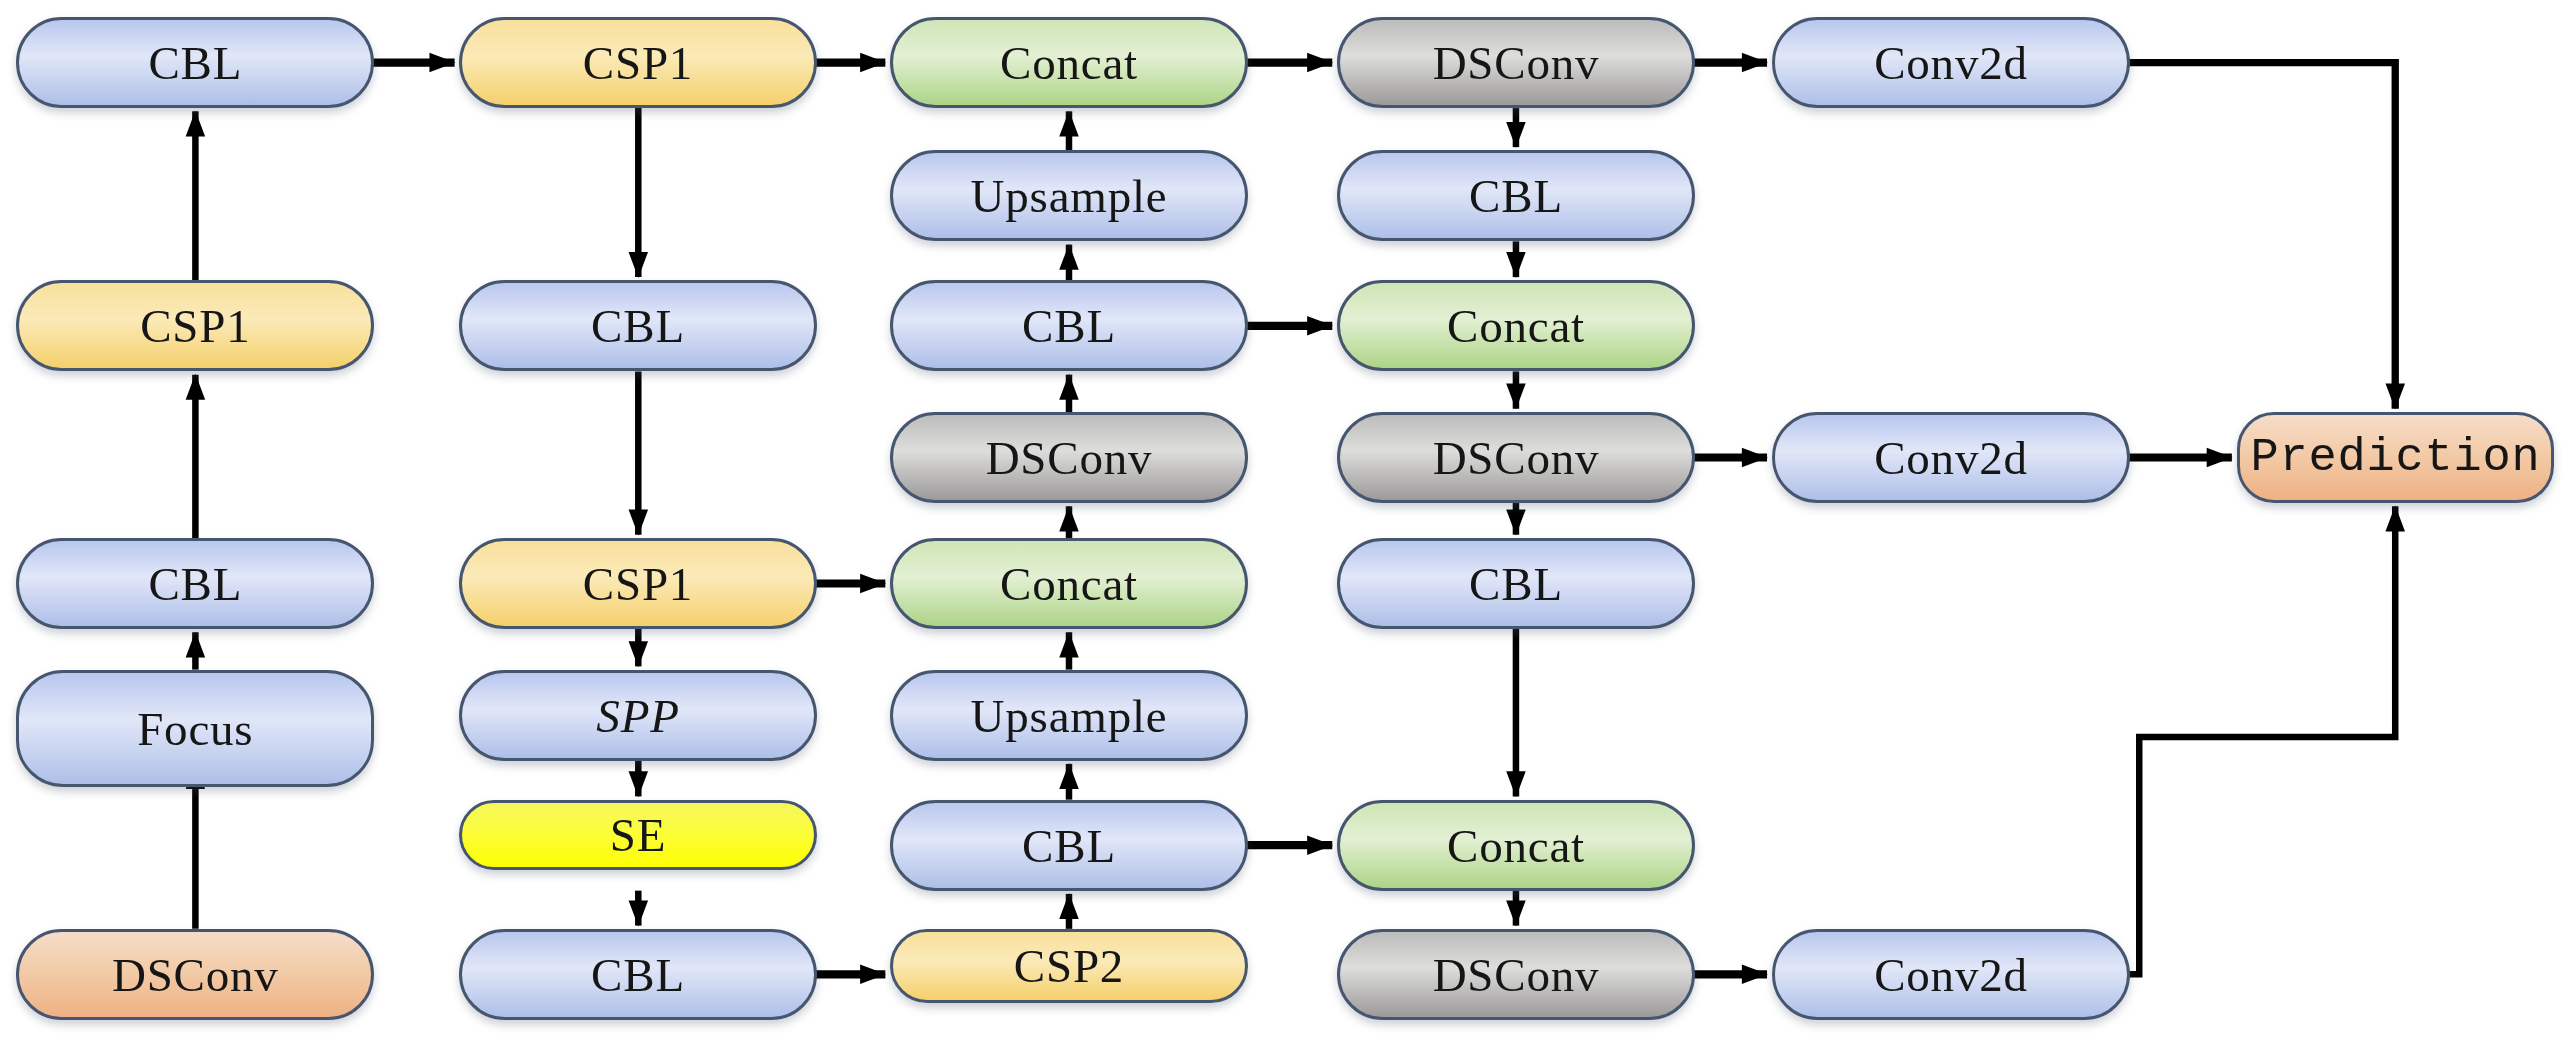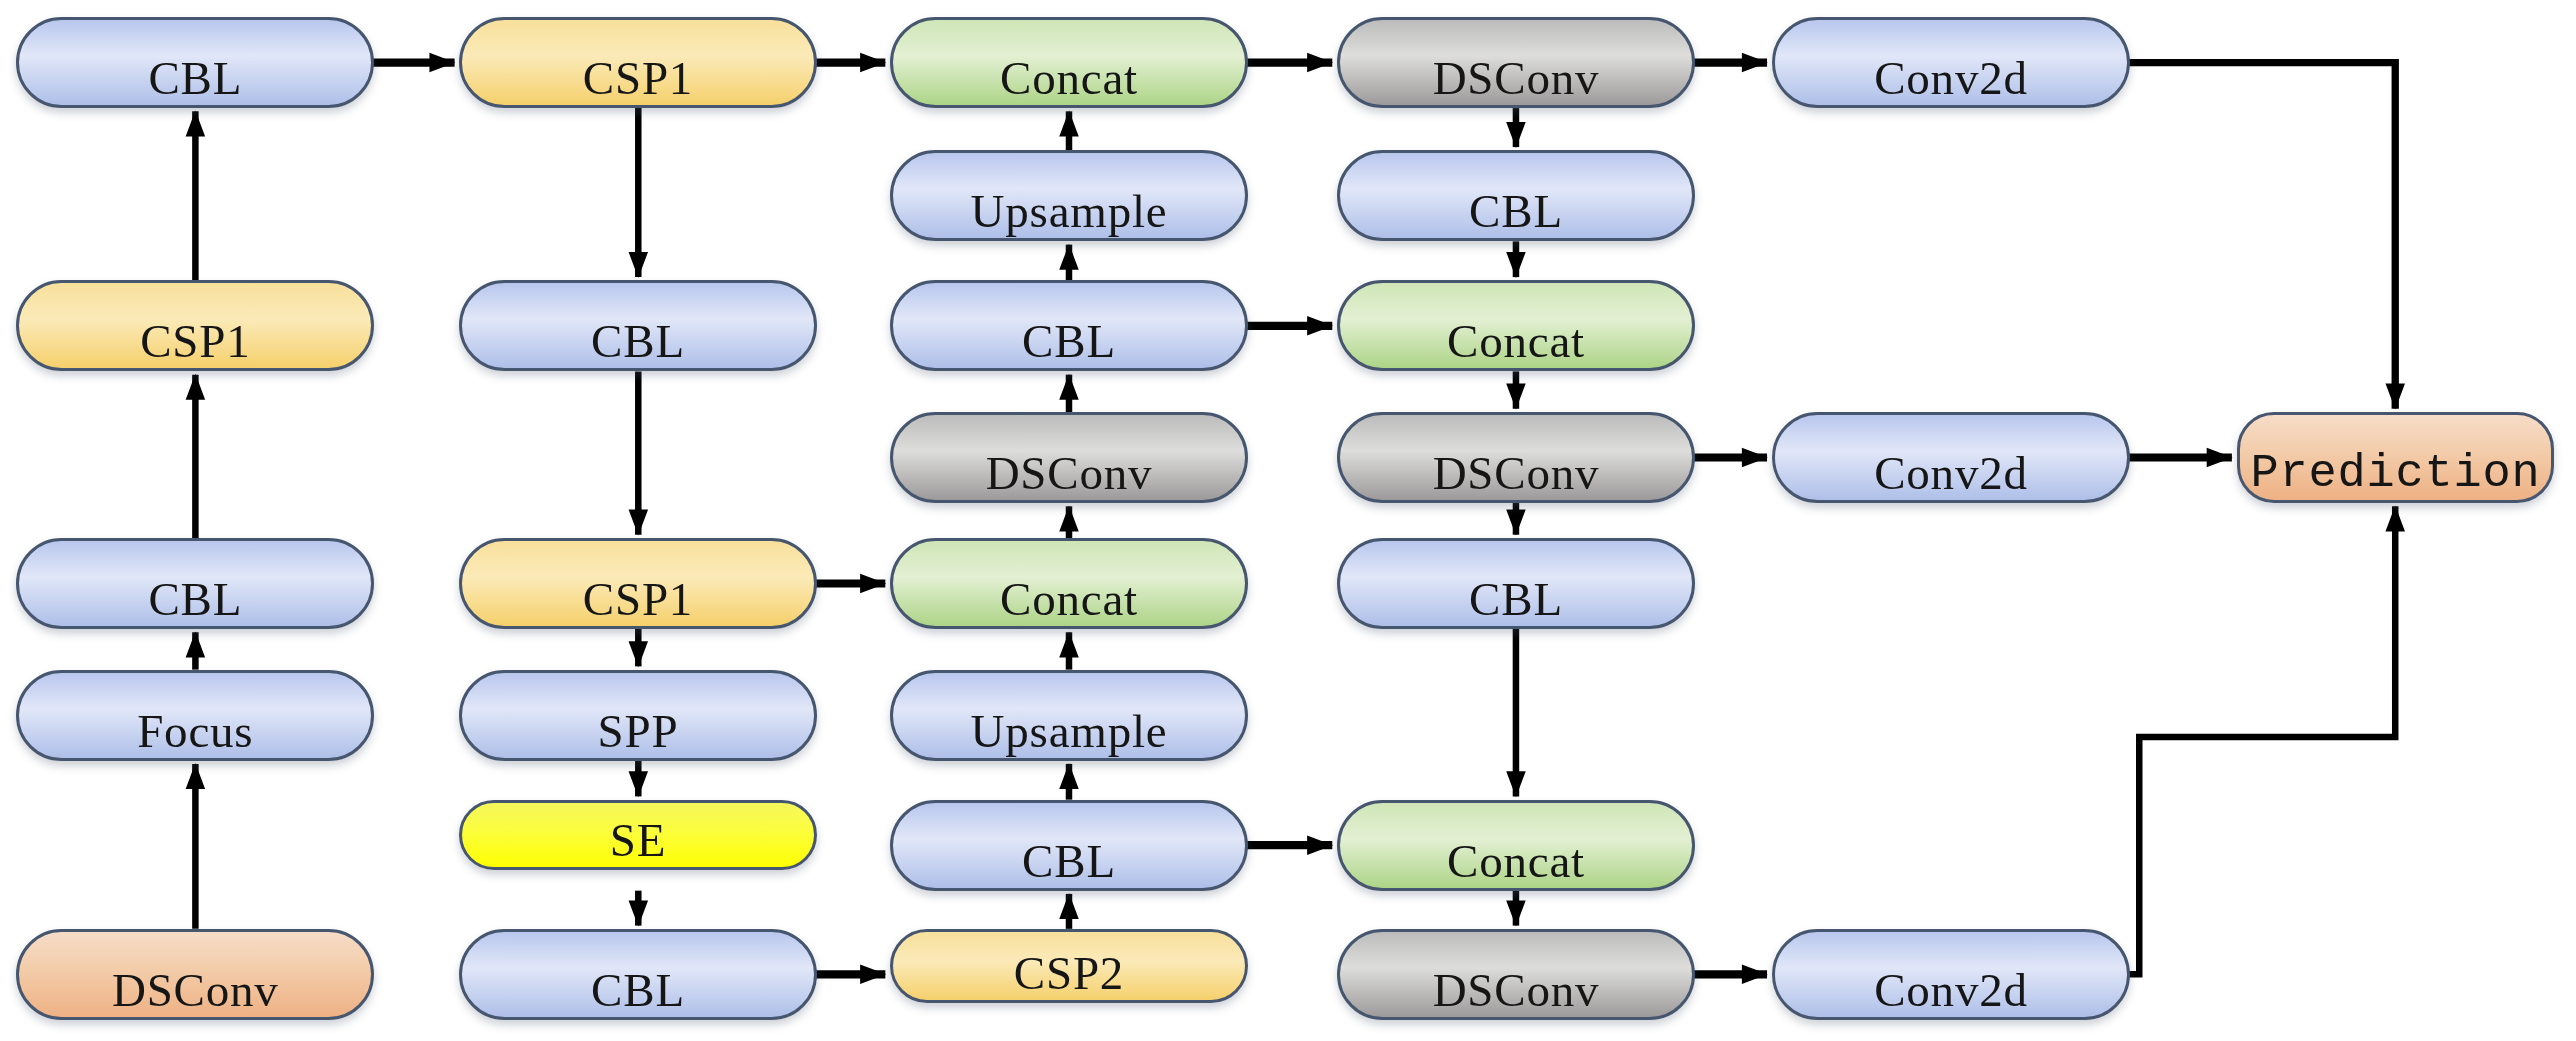--- a/index.html
+++ b/index.html
@@ -1,21 +1,21 @@
 <!DOCTYPE html>
 <html style="font-size:13px"><head>
 <meta charset="utf-8">
 <style>
   html,body{margin:0;padding:0;background:#ffffff;}
   body{width:2576px;height:1041px;overflow:hidden;font-family:"Liberation Serif",serif;}
   #diagram{position:relative;width:2576px;height:1041px;background:#ffffff;}
   #edges-layer{position:absolute;left:0;top:0;width:2576px;height:1041px;}
   .node{
     position:absolute;
-    display:flex;align-items:flex-end;justify-content:center;
+    display:flex;align-items:center;justify-content:center;
     box-sizing:border-box;
     border:3.3px solid #46566f;
     border-radius:47px;
     font-size:47px;
     letter-spacing:0.8px;
     color:#161616;
     box-shadow:0 4.9px 8.1px rgba(80,90,110,0.28);
     z-index:2;
   }
   .node.prediction-shape{border-radius:37px;font-family:Liberation Mono, monospace;}
@@ -67,42 +67,42 @@
         <path class="edge" d="M 2081 1199 L 2174 1199" stroke="#000000" stroke-width="10" marker-end="url(#arrowhead)"></path>
         <path class="edge" d="M 2616 77 L 2947 77 L 2947 503" stroke="#000000" stroke-width="9" marker-end="url(#arrowhead)"></path>
         <path class="edge" d="M 2616 563 L 2746 563" stroke="#000000" stroke-width="10" marker-end="url(#arrowhead)"></path>
         <path class="edge" d="M 2612 1199 L 2632 1199 L 2632 907 L 2947 907 L 2947 623" stroke="#000000" stroke-width="8" marker-end="url(#arrowhead)"></path>
       </g>
   </svg>
   <div id="nodes-layer">
       <div class="node" style="left: 16.3px; top: 929px; width: 358px; height: 91px; background: linear-gradient(rgb(246, 220, 200) 0%, rgb(243, 205, 171) 42%, rgb(238, 177, 132) 100%); border-color: rgb(70, 86, 111); color: rgb(22, 22, 22);">
         <span class="node-label">DSConv</span>
       </div>
-      <div class="node" style="left: 16.3px; top: 670px; width: 358px; height: 91px; background: linear-gradient(rgb(185, 199, 238) 0%, rgb(225, 231, 248) 42%, rgb(174, 191, 232) 100%); border-color: rgb(70, 86, 111); color: rgb(22, 22, 22);">
+      <div class="node" style="left: 16.3px; top: 670px; width: 358px; height: 117px; background: linear-gradient(rgb(185, 199, 238) 0%, rgb(225, 231, 248) 42%, rgb(174, 191, 232) 100%); border-color: rgb(70, 86, 111); color: rgb(22, 22, 22);">
         <span class="node-label">Focus</span>
       </div>
       <div class="node" style="left: 16.3px; top: 538px; width: 358px; height: 91px; background: linear-gradient(rgb(185, 199, 238) 0%, rgb(225, 231, 248) 42%, rgb(174, 191, 232) 100%); border-color: rgb(70, 86, 111); color: rgb(22, 22, 22);">
         <span class="node-label">CBL</span>
       </div>
       <div class="node" style="left: 16.3px; top: 280px; width: 358px; height: 91px; background: linear-gradient(rgb(248, 224, 156) 0%, rgb(251, 234, 184) 42%, rgb(245, 208, 108) 100%); border-color: rgb(70, 86, 111); color: rgb(22, 22, 22);">
         <span class="node-label">CSP1</span>
       </div>
       <div class="node" style="left: 16.3px; top: 17px; width: 358px; height: 91px; background: linear-gradient(rgb(185, 199, 238) 0%, rgb(225, 231, 248) 42%, rgb(174, 191, 232) 100%); border-color: rgb(70, 86, 111); color: rgb(22, 22, 22);">
         <span class="node-label">CBL</span>
       </div>
       <div class="node" style="left: 459px; top: 17px; width: 358px; height: 91px; background: linear-gradient(rgb(248, 224, 156) 0%, rgb(251, 234, 184) 42%, rgb(245, 208, 108) 100%); border-color: rgb(70, 86, 111); color: rgb(22, 22, 22);">
         <span class="node-label">CSP1</span>
       </div>
       <div class="node" style="left: 459px; top: 280px; width: 358px; height: 91px; background: linear-gradient(rgb(185, 199, 238) 0%, rgb(225, 231, 248) 42%, rgb(174, 191, 232) 100%); border-color: rgb(70, 86, 111); color: rgb(22, 22, 22);">
         <span class="node-label">CBL</span>
       </div>
       <div class="node" style="left: 459px; top: 538px; width: 358px; height: 91px; background: linear-gradient(rgb(248, 224, 156) 0%, rgb(251, 234, 184) 42%, rgb(245, 208, 108) 100%); border-color: rgb(70, 86, 111); color: rgb(22, 22, 22);">
         <span class="node-label">CSP1</span>
       </div>
-      <div class="node" style="left: 459px; top: 670px; width: 358px; height: 91px; background: linear-gradient(rgb(185, 199, 238) 0%, rgb(225, 231, 248) 42%, rgb(174, 191, 232) 100%); border-color: rgb(70, 86, 111); color: rgb(22, 22, 22);">
+      <div class="node" style="left: 459px; top: 670px; width: 358px; height: 91px; background: linear-gradient(rgb(185, 199, 238) 0%, rgb(225, 231, 248) 42%, rgb(174, 191, 232) 100%); border-color: rgb(70, 86, 111); color: rgb(22, 22, 22); font-style: italic;">
         <span class="node-label">SPP</span>
       </div>
       <div class="node" style="left: 459px; top: 800px; width: 358px; height: 70px; background: linear-gradient(rgb(245, 247, 92) 0%, rgb(251, 253, 62) 42%, rgb(254, 255, 2) 100%); border-color: rgb(70, 86, 111); color: rgb(22, 22, 22);">
         <span class="node-label">SE</span>
       </div>
       <div class="node" style="left: 459px; top: 929px; width: 358px; height: 91px; background: linear-gradient(rgb(185, 199, 238) 0%, rgb(225, 231, 248) 42%, rgb(174, 191, 232) 100%); border-color: rgb(70, 86, 111); color: rgb(22, 22, 22);">
         <span class="node-label">CBL</span>
       </div>
       <div class="node" style="left: 890px; top: 929px; width: 358px; height: 74px; background: linear-gradient(rgb(248, 224, 156) 0%, rgb(251, 234, 184) 42%, rgb(245, 208, 108) 100%); border-color: rgb(70, 86, 111); color: rgb(22, 22, 22);">
         <span class="node-label">CSP2</span>

